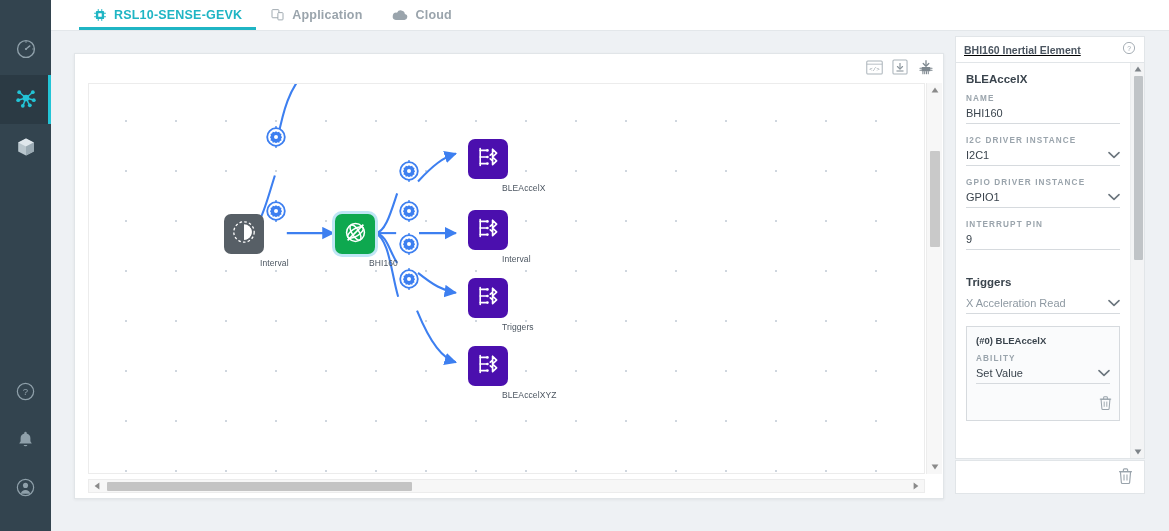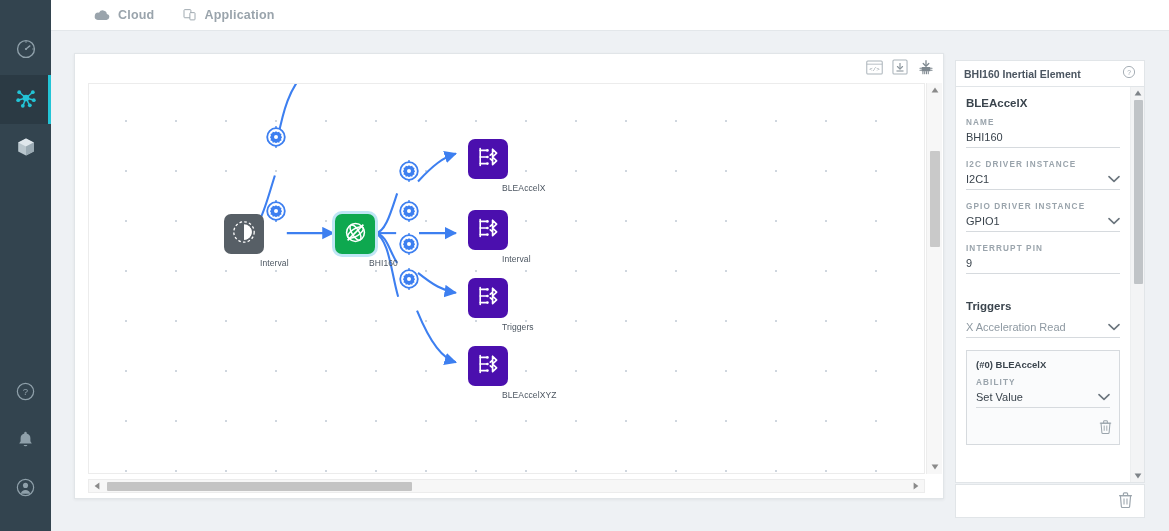--- a/index.html
+++ b/index.html
@@ -102,21 +102,21 @@
     background:#f7f7f7; border:1px solid #ececec;
   }
   .hscroll .thumb {
     position:absolute; top:2px; left:18px; width:305px; height:9px;
     background:#c4c4c4; border-radius:1px;
   }
   .hscroll .arw { position:absolute; top:0; width:14px; height:12px; display:flex; align-items:center; justify-content:center; }
   .hscroll .arw.lf { left:1px; } .hscroll .arw.rt { right:1px; }
 
   
-  .rpanel { position:absolute; left:955px; top:60px; width:190px; height:452px; }
+  .rpanel { position:absolute; left:955px; top:36px; width:190px; height:452px;text-decoration:underline; }
   .rp-head {
     height:27px; background:#ffffff; border:1px solid #e1e5e8;
     display:flex; align-items:center; padding:0 8px; gap:6px;
   }
   .rp-head .title { font-size:10.5px; color:#4b5560; font-weight:bold; flex:1; }
   .rp-body {
     position:absolute; top:27px; left:0; right:0; height:396px;
     background:#ffffff; border:1px solid #e1e5e8; border-top:none;
     overflow:hidden;
   }
@@ -236,38 +236,57 @@
             <circle cx="12" cy="9.6" r="2.9" fill="#8fa0aa"></circle>
             <path d="M6.6 19 a5.6 5.6 0 0 1 10.8 0 Z" fill="#8fa0aa"></path>
           </svg>
         </span>
       </div>
     </div>
   </div>
 
   <div class="tabbar">
 
-
-    <div class="tab">
+    <div class="tab active">
       <span class="tico">
-        <svg width="18" height="14" viewBox="0 0 24 18">
-          <path d="M6.4 15.6 h11.6 a4.1 4.1 0 0 0 .5-8.1 a5.6 5.6 0 0 0-10.5-1.6 a4.2 4.2 0 0 0-1.6 9.7 Z" fill="#9aa4ac"></path>
-        </svg>
-      </span>
-      <span>Cloud</span>
+        <svg width="14" height="14" viewBox="0 0 24 24">
+          <rect x="5" y="5" width="14" height="14" rx="1.6" fill="#1fb5c4"></rect>
+          <rect x="9" y="9" width="6" height="6" rx="1" fill="#ffffff"></rect>
+          <g stroke="#1fb5c4" stroke-width="1.7" stroke-linecap="round">
+            <line x1="9" y1="2.6" x2="9" y2="4.6"></line>
+              <line x1="15" y1="2.6" x2="15" y2="4.6"></line>
+            <line x1="9" y1="19.4" x2="9" y2="21.4"></line>
+              <line x1="15" y1="19.4" x2="15" y2="21.4"></line>
+            <line x1="2.6" y1="9" x2="4.6" y2="9"></line>
+              <line x1="2.6" y1="15" x2="4.6" y2="15"></line>
+            <line x1="19.4" y1="9" x2="21.4" y2="9"></line>
+              <line x1="19.4" y1="15" x2="21.4" y2="15"></line>
+          </g>
+        </svg>
+      </span>
+      <span>RSL10-SENSE-GEVK</span>
     </div>
 
     <div class="tab">
       <span class="tico">
         <svg width="15" height="15" viewBox="0 0 24 24">
           <rect x="3.2" y="4.2" width="11" height="13" rx="1.2" fill="none" stroke="#9aa4ac" stroke-width="1.5"></rect>
           <rect x="12.6" y="9" width="8.2" height="11.6" rx="1.2" fill="#ffffff" stroke="#9aa4ac" stroke-width="1.5"></rect>
         </svg>
       </span>
       <span>Application</span>
+    </div>
+
+    <div class="tab">
+      <span class="tico">
+        <svg width="18" height="14" viewBox="0 0 24 18">
+          <path d="M6.4 15.6 h11.6 a4.1 4.1 0 0 0 .5-8.1 a5.6 5.6 0 0 0-10.5-1.6 a4.2 4.2 0 0 0-1.6 9.7 Z" fill="#9aa4ac"></path>
+        </svg>
+      </span>
+      <span>Cloud</span>
     </div>
   </div>
 
   <div class="canvas-card">
 
     <div class="canvas-toolbar">
       <span class="tb-ico">
         <svg width="17" height="15" viewBox="0 0 22 19">
           <rect x="1" y="1" width="20" height="17" rx="1.3" fill="none" stroke="#aab3ba" stroke-width="1.3"></rect>
           <line x1="1" y1="5.2" x2="21" y2="5.2" stroke="#aab3ba" stroke-width="1.1"></line>

